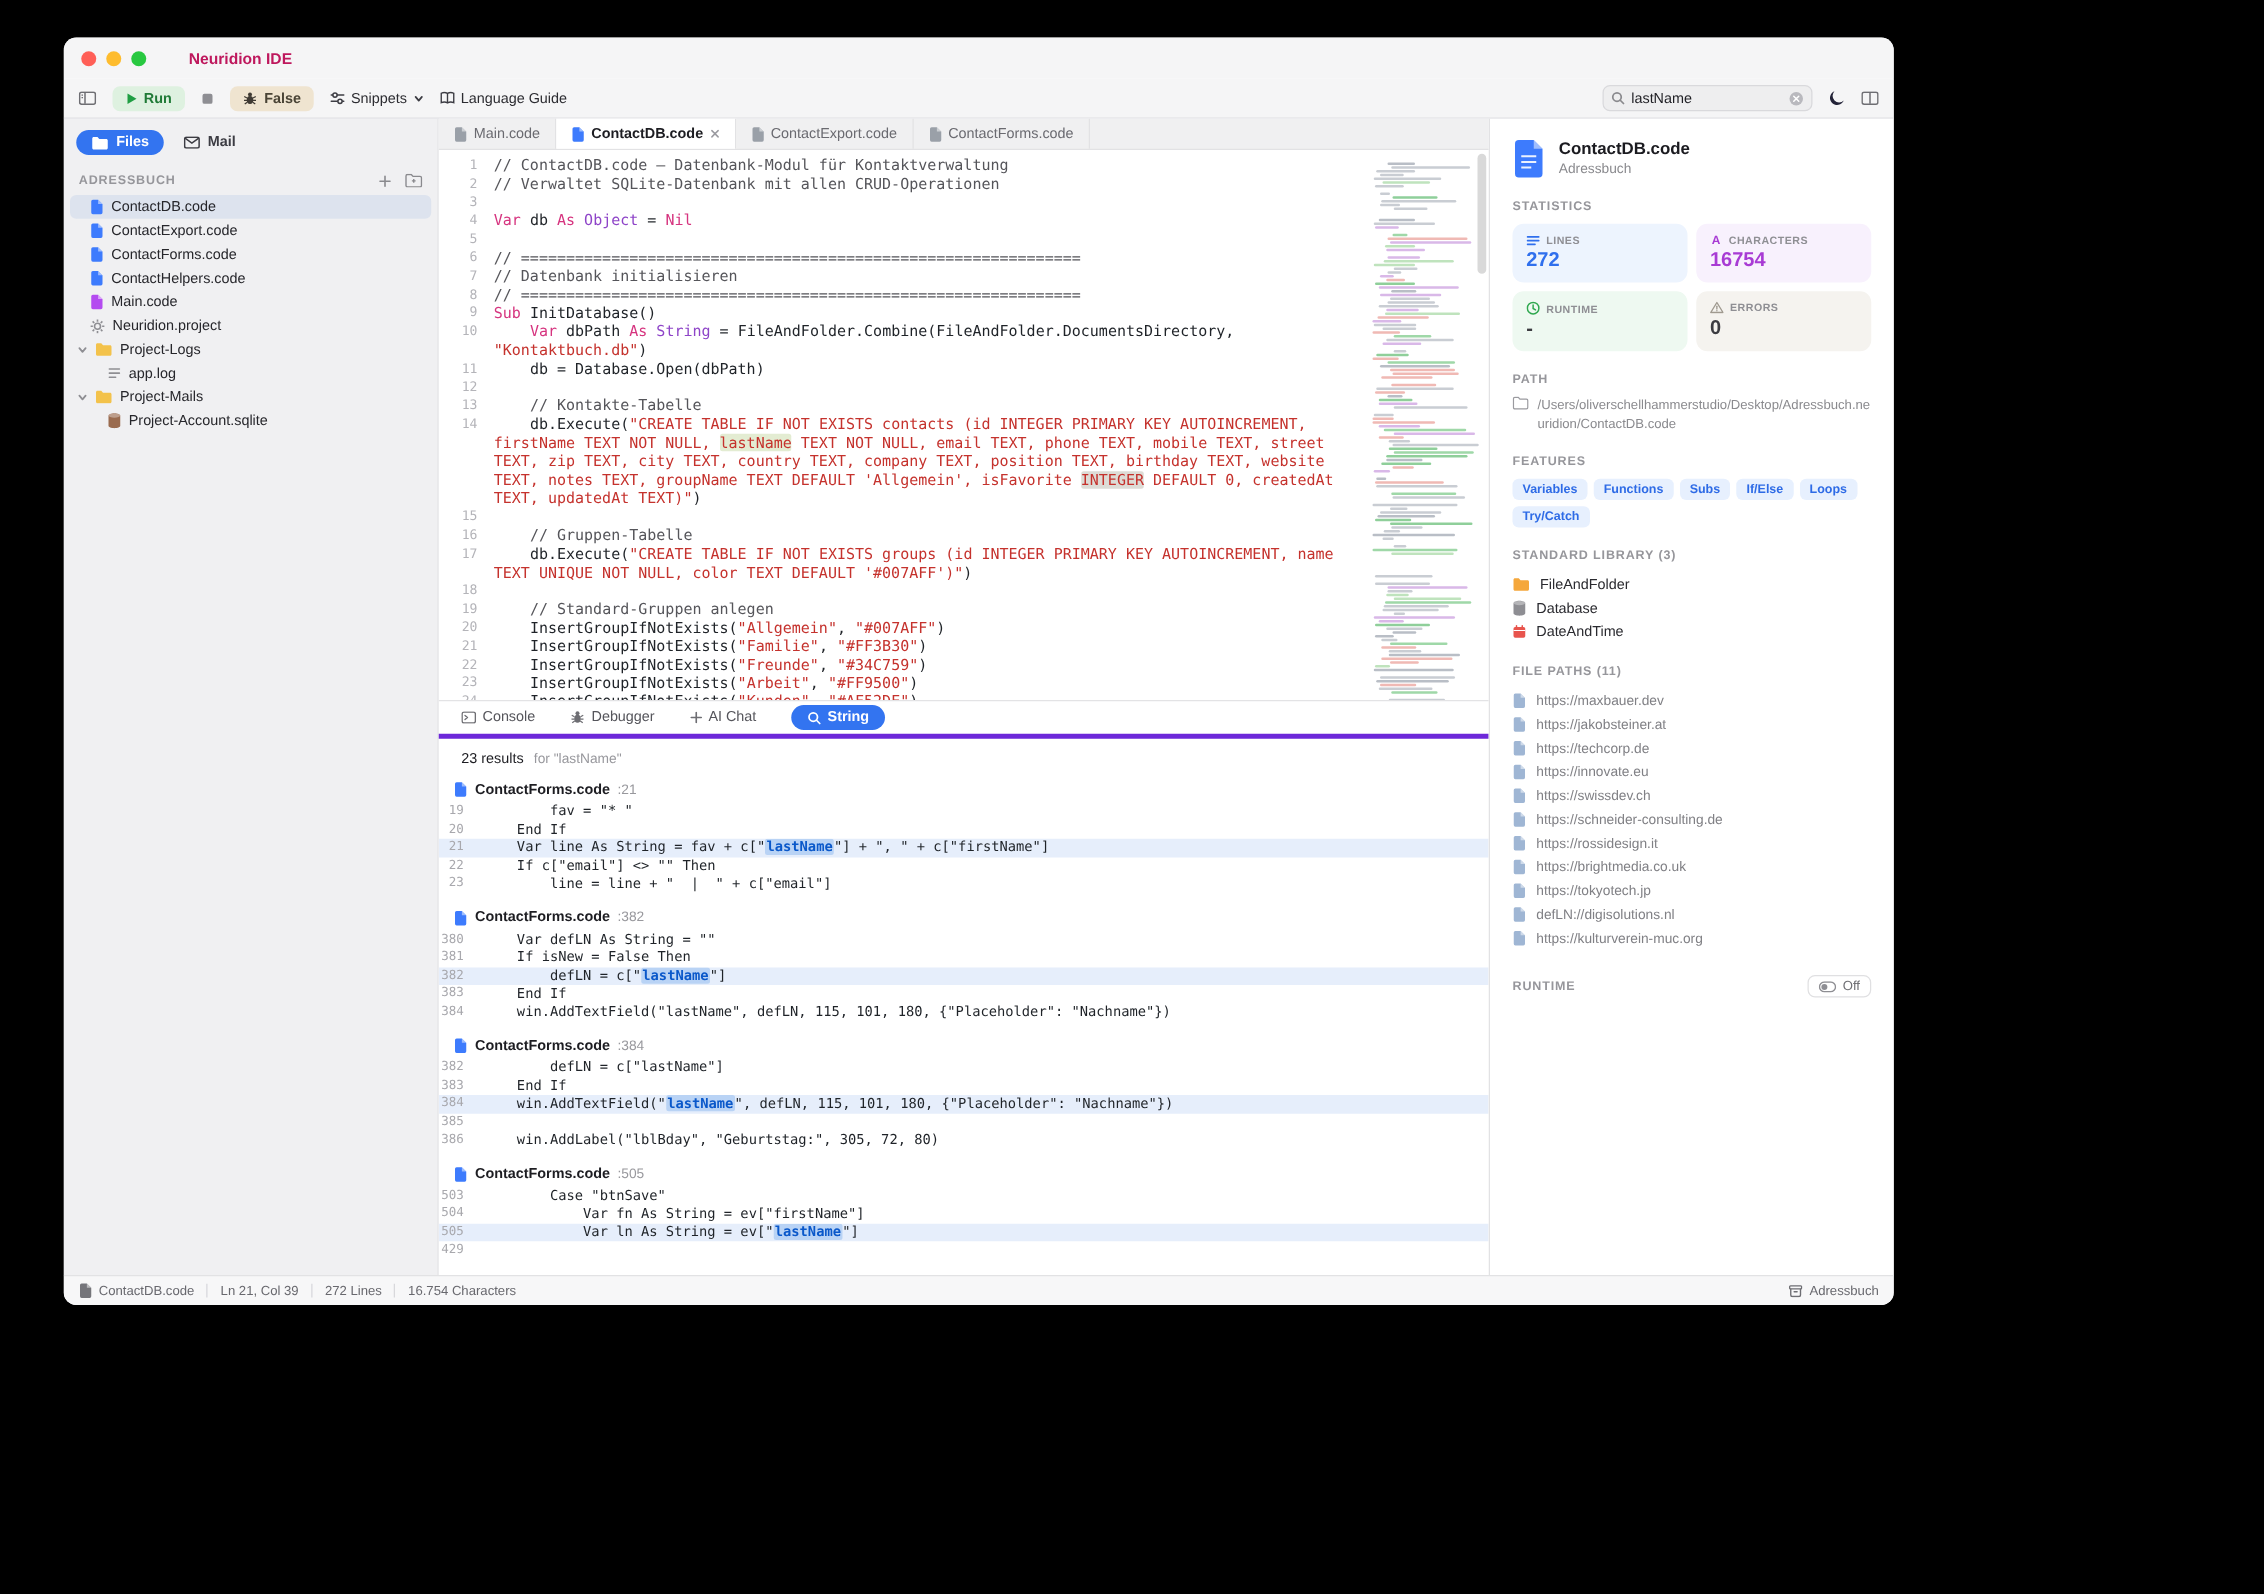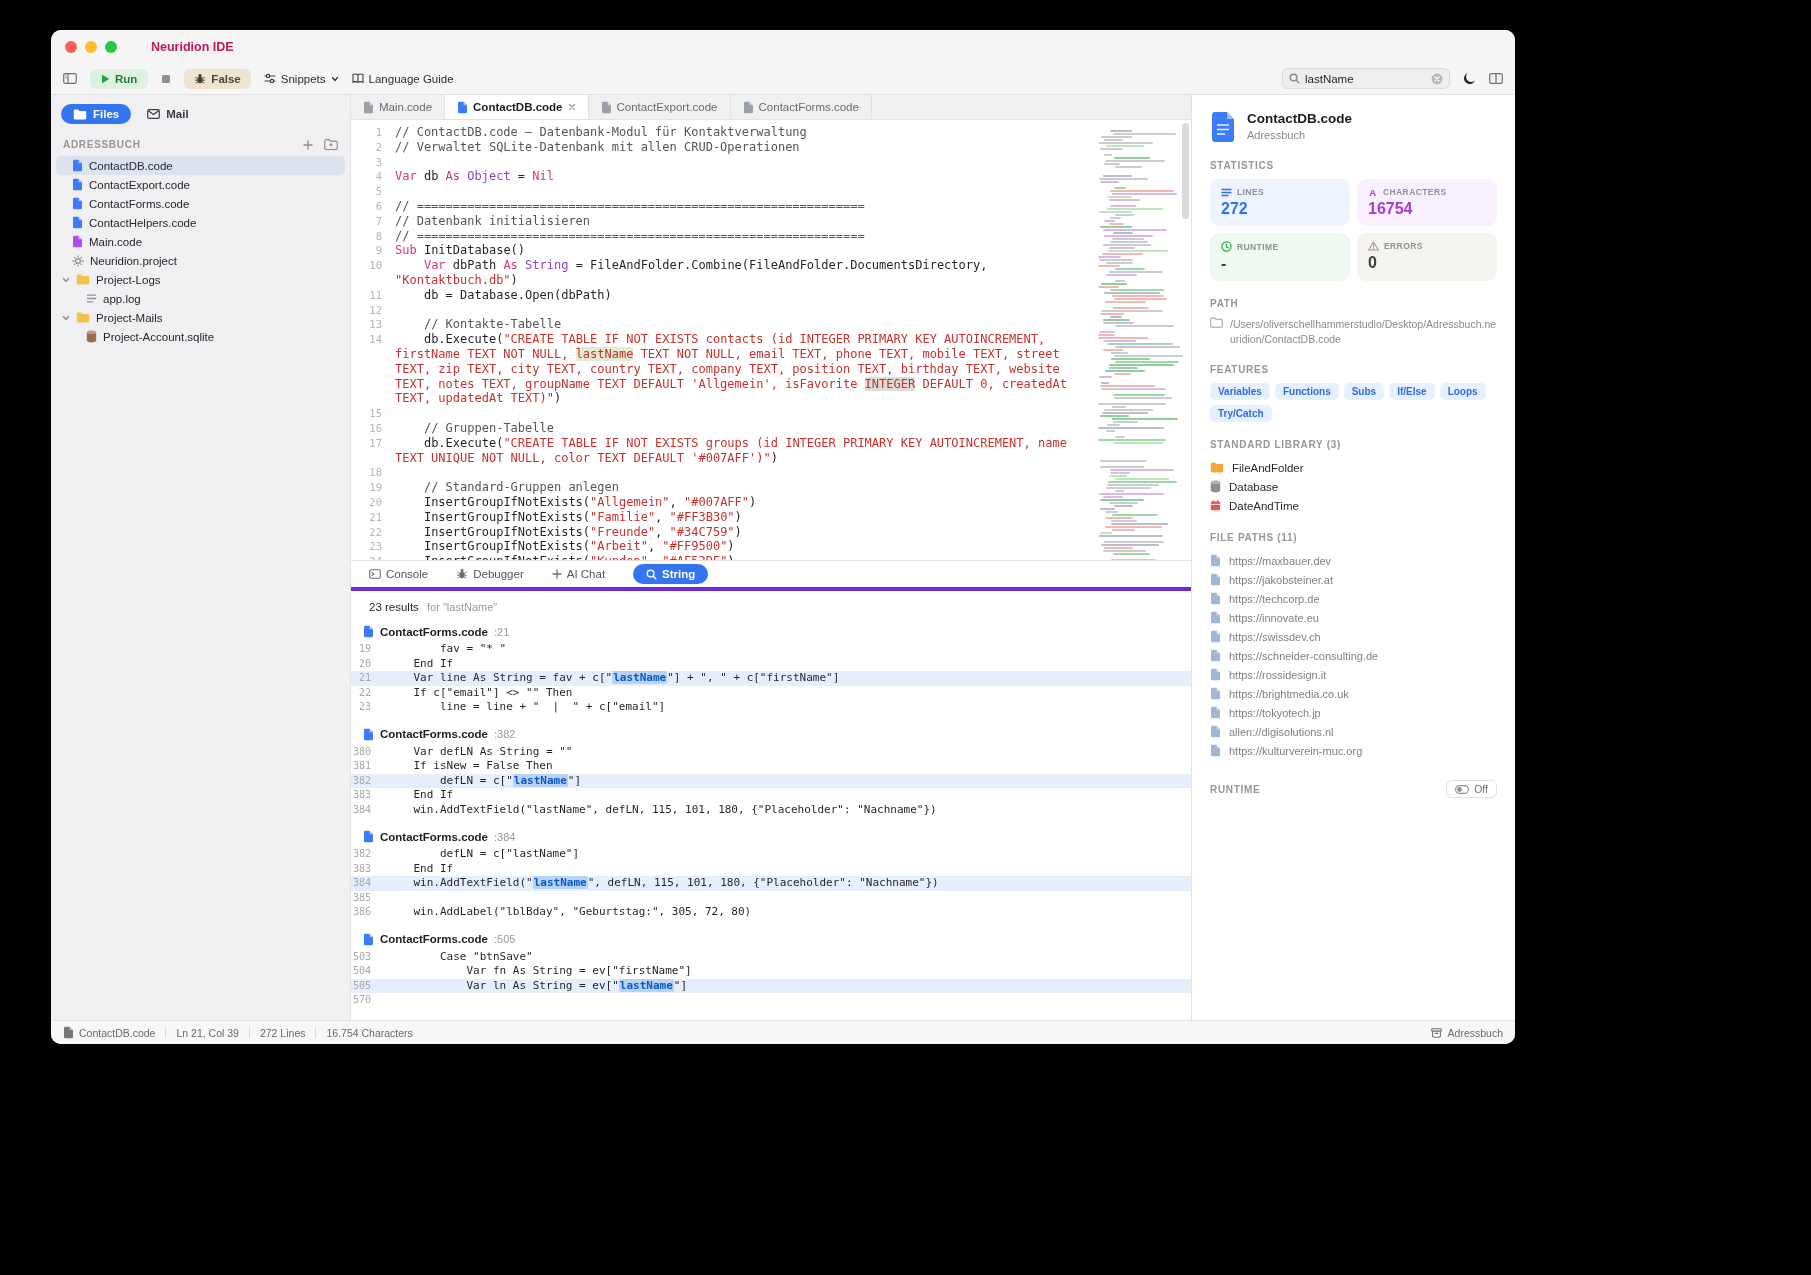--- a/index.html
+++ b/index.html
@@ -1053,21 +1053,21 @@
                 </div>
                 <div class="rrow">
                   <span class="rln">504</span>
                   <span class="rcode"><span class="plain">            Var fn As String = ev["firstName"]</span></span>
                 </div>
                 <div class="rrow rhl">
                   <span class="rln">505</span>
                   <span class="rcode"><span class="plain">            Var ln As String = ev["</span><span class="match">lastName</span><span class="plain">"]</span></span>
                 </div>
                 <div class="rrow">
-                  <span class="rln">570</span>
+                  <span class="rln">429</span>
                   <span class="rcode">&nbsp;</span>
                 </div>
               </div>
             </div>
         </div>
       </div>
     </div>
 
     <div class="inspector">
       <div class="insp-head">
@@ -1268,21 +1268,21 @@
             </span>
             <span>https://tokyotech.jp</span>
           </div>
           <div class="fp-row">
             <span class="icn">
               <svg width="11" height="13" viewBox="0 0 11 13">
                 <path d="M1 2a1.3 1.3 0 0 1 1.3-1.3h4.2L10 4.2V11a1.3 1.3 0 0 1-1.3 1.3H2.3A1.3 1.3 0 0 1 1 11z" fill="#9fb6d4"></path>
                 <path d="M6.5.7l3.5 3.5H6.5z" fill="#fff" opacity=".5"></path>
               </svg>
             </span>
-            <span>allen://digisolutions.nl</span>
+            <span>defLN://digisolutions.nl</span>
           </div>
           <div class="fp-row">
             <span class="icn">
               <svg width="11" height="13" viewBox="0 0 11 13">
                 <path d="M1 2a1.3 1.3 0 0 1 1.3-1.3h4.2L10 4.2V11a1.3 1.3 0 0 1-1.3 1.3H2.3A1.3 1.3 0 0 1 1 11z" fill="#9fb6d4"></path>
                 <path d="M6.5.7l3.5 3.5H6.5z" fill="#fff" opacity=".5"></path>
               </svg>
             </span>
             <span>https://kulturverein-muc.org</span>
           </div>

